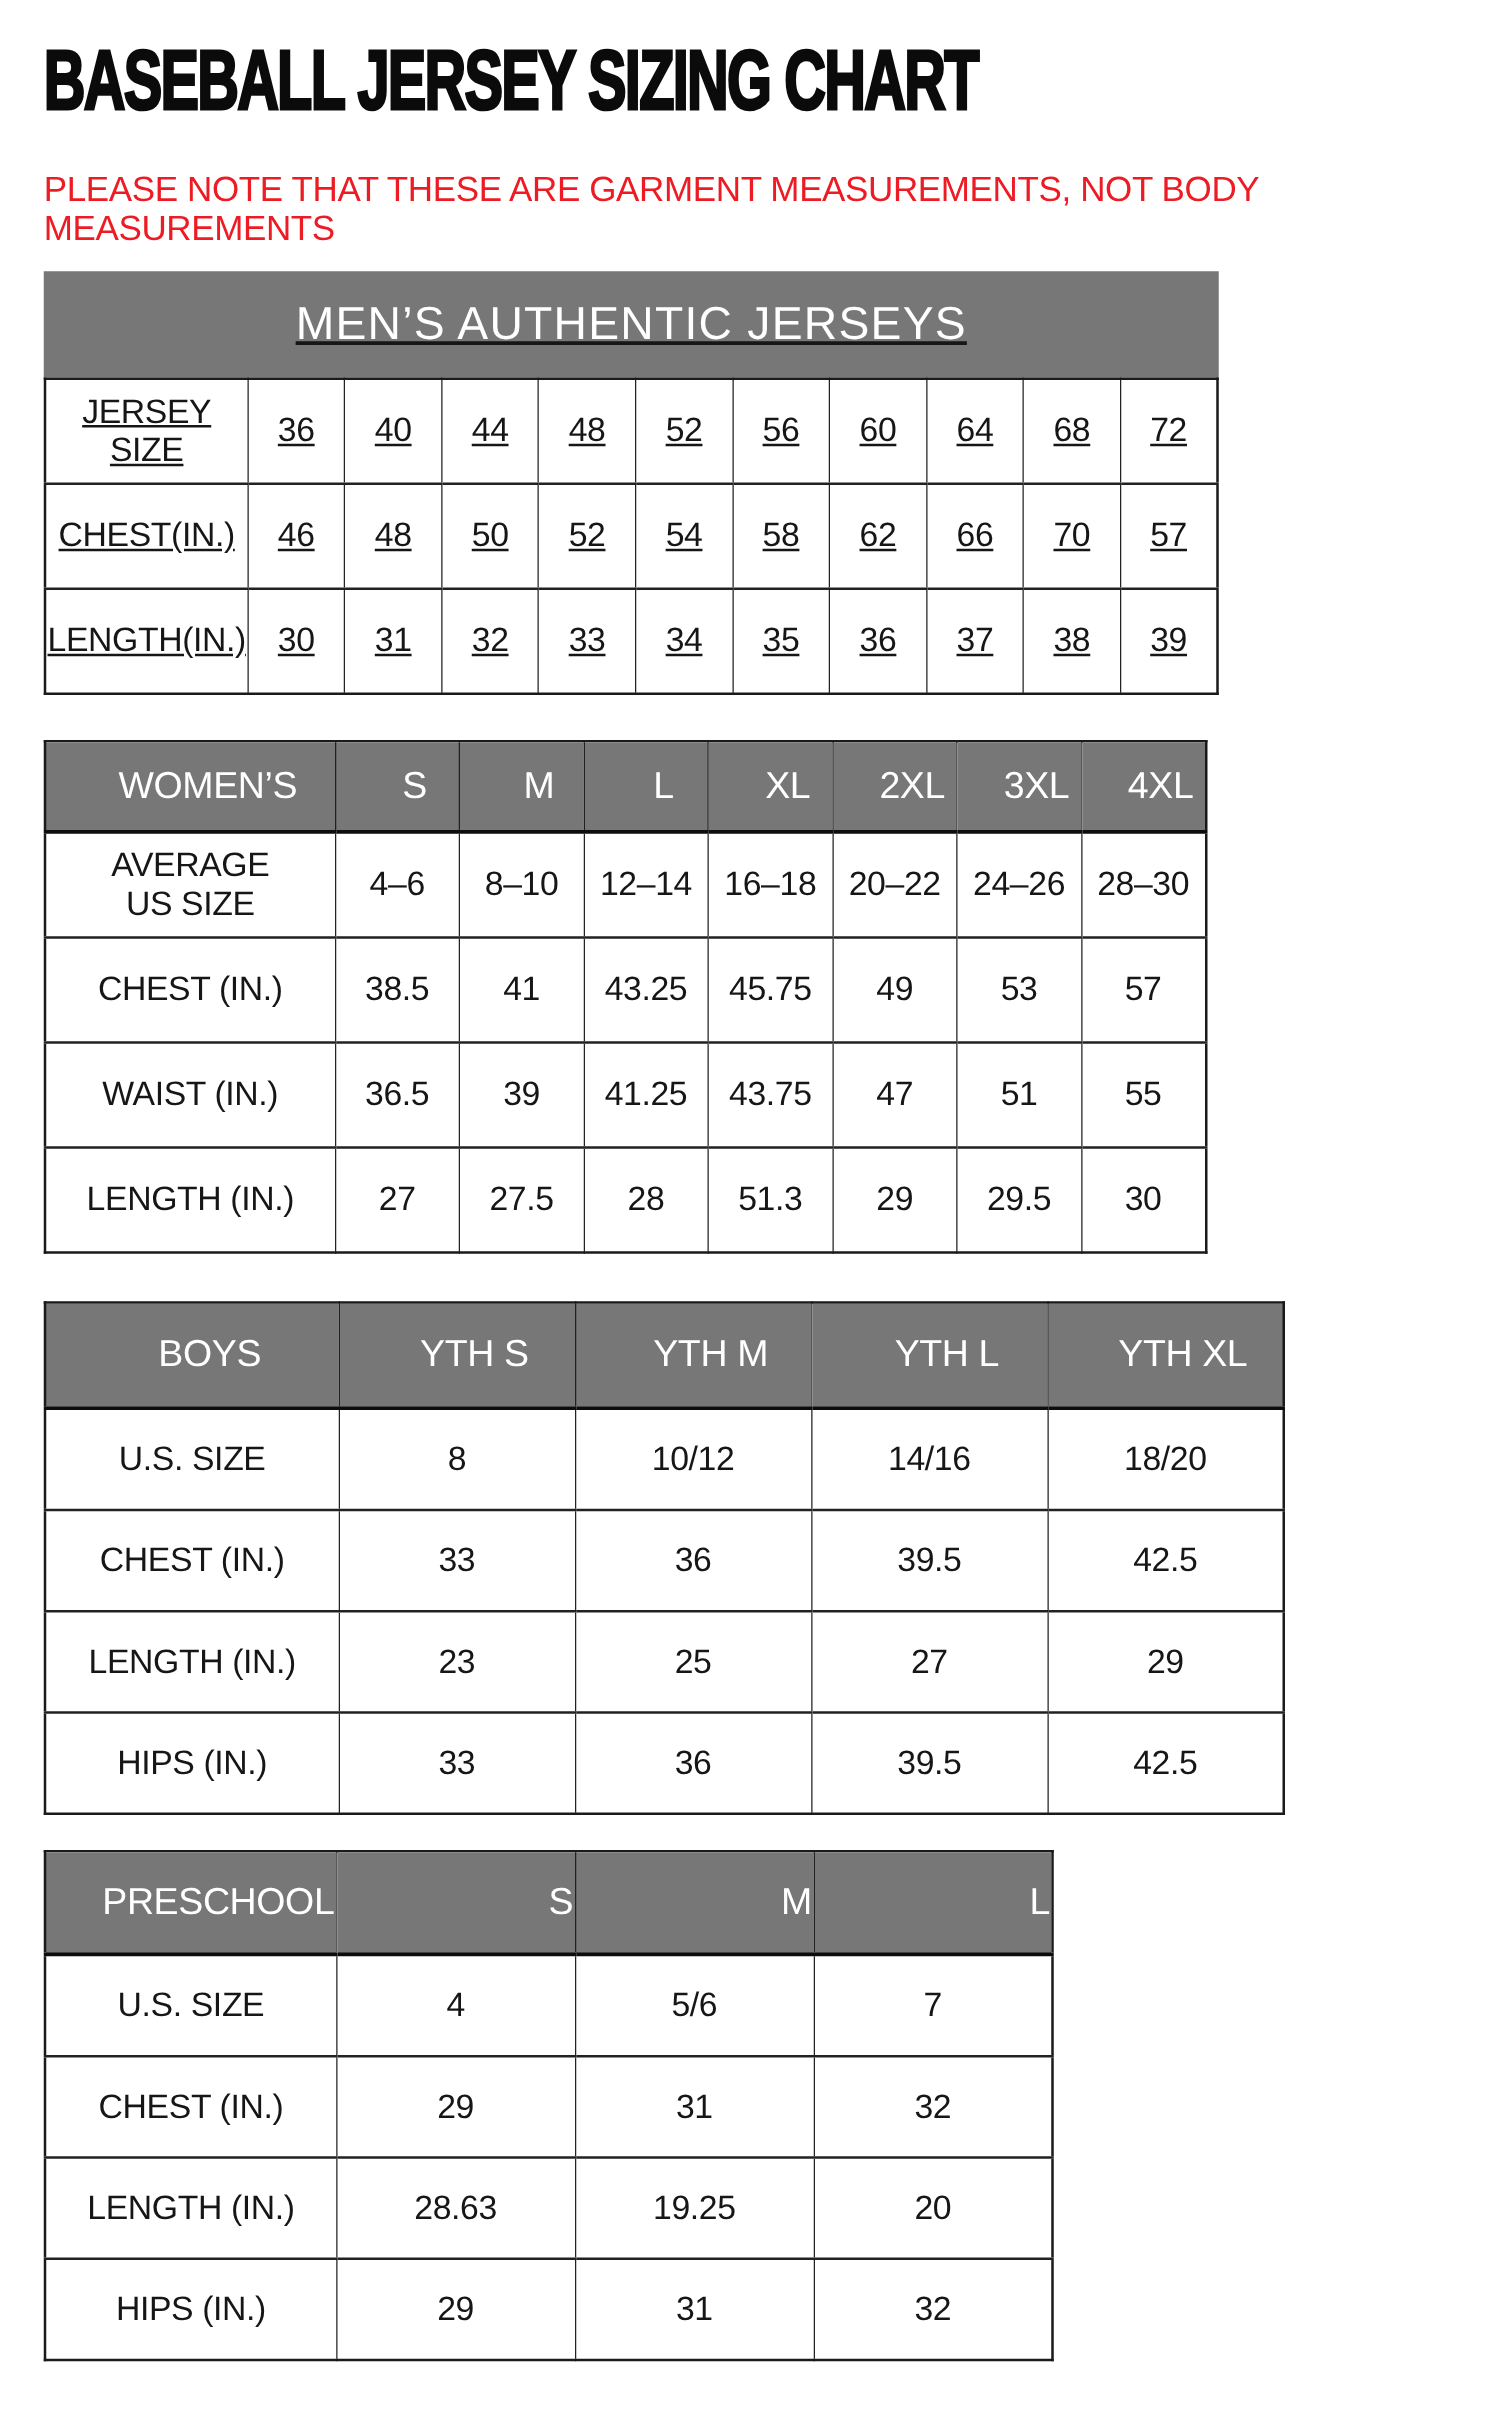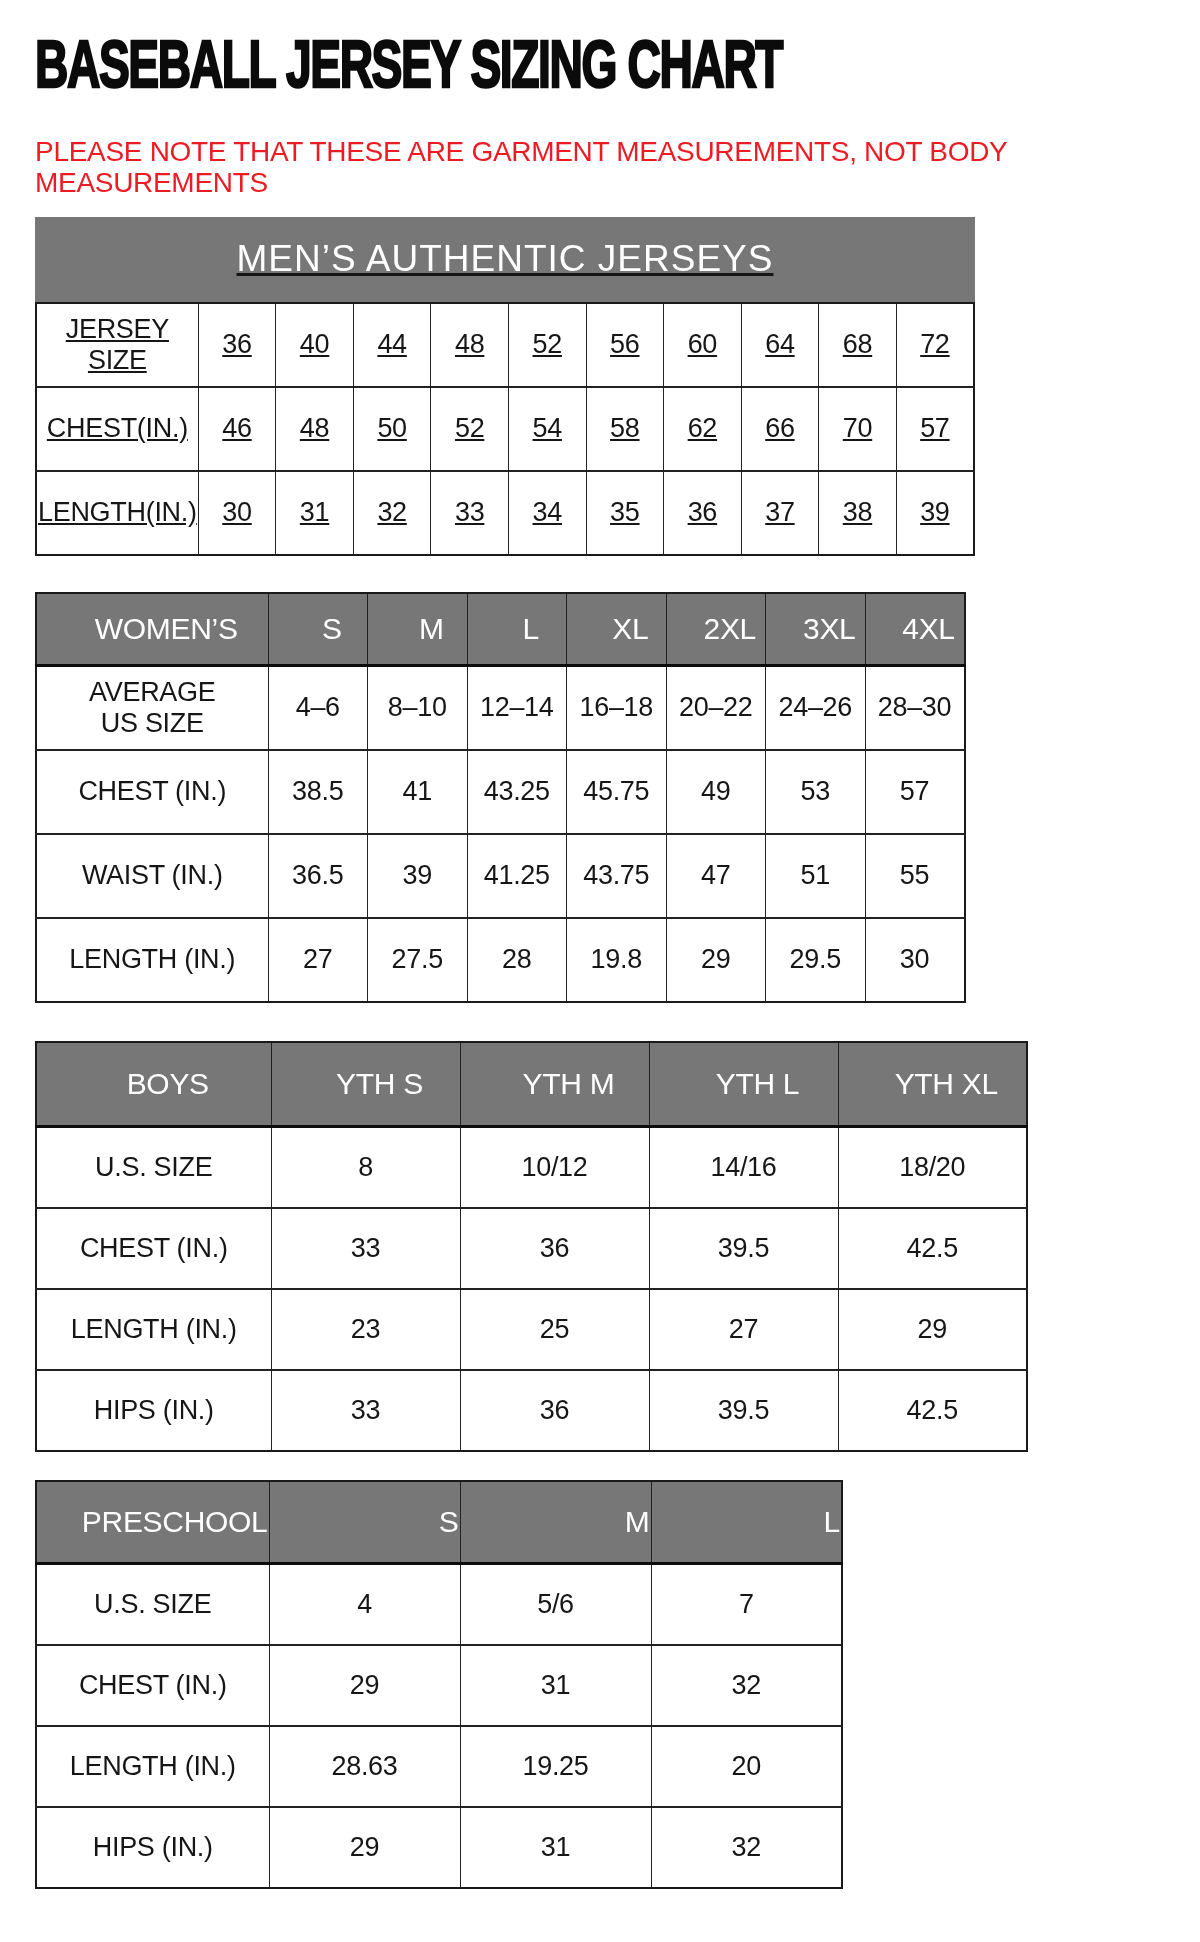--- a/index.html
+++ b/index.html
@@ -153,21 +153,21 @@
         <td>43.75</td>
         <td>47</td>
         <td>51</td>
         <td>55</td>
       </tr>
       <tr>
         <td class="lab">LENGTH (IN.)</td>
         <td>27</td>
         <td>27.5</td>
         <td>28</td>
-        <td>19.8</td>
+        <td>51.3</td>
         <td>29</td>
         <td>29.5</td>
         <td>30</td>
       </tr>
     </tbody>
       </table>
   </div>
 
   <div class="tblock boys-block">
     <table class="t boys">

